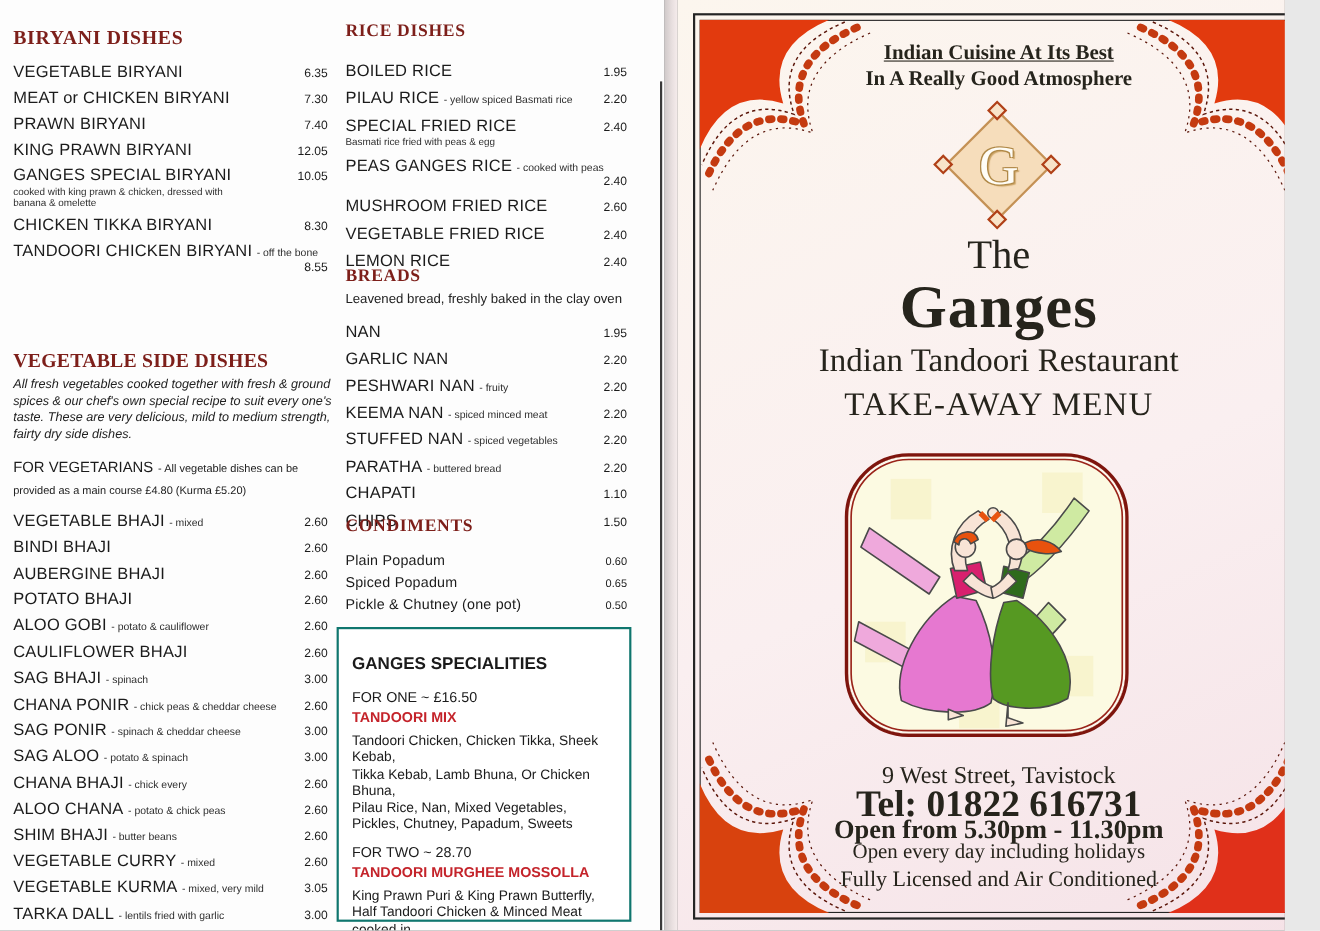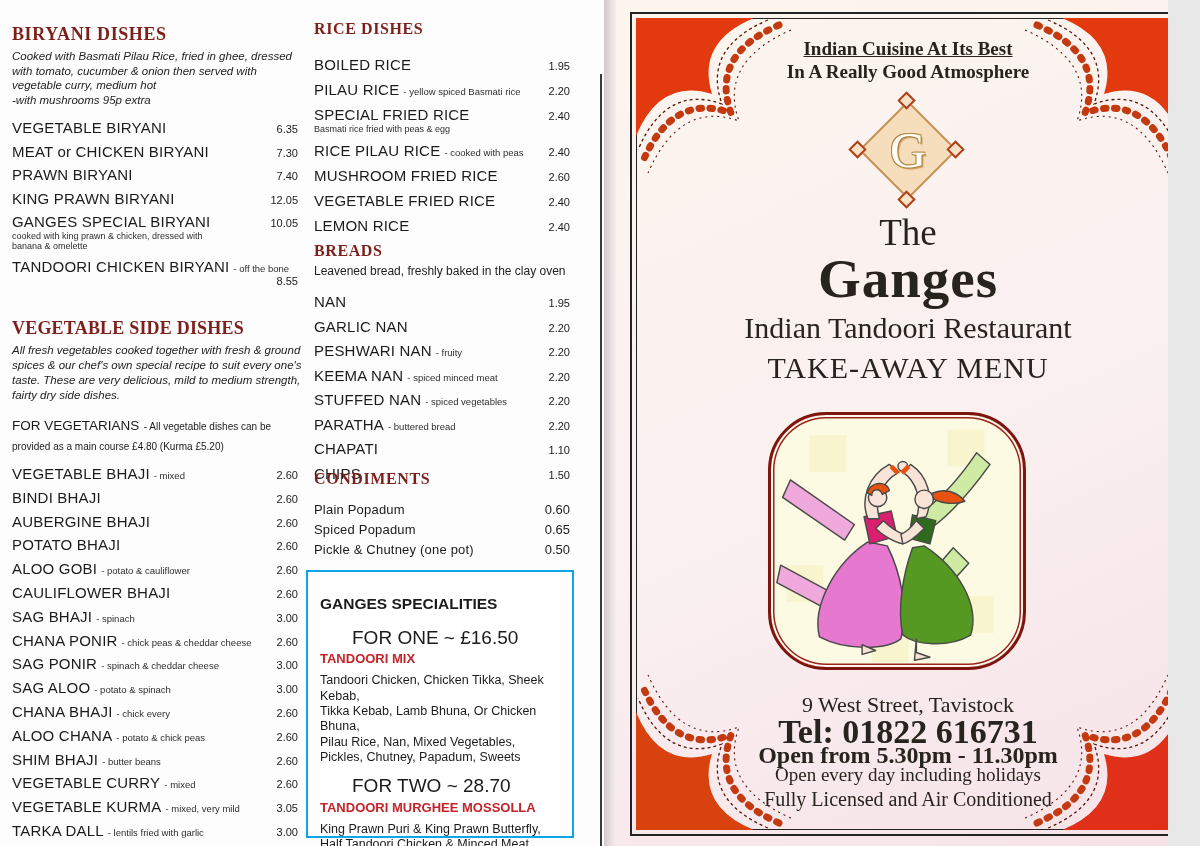--- a/index.html
+++ b/index.html
@@ -46,27 +46,27 @@
   .sec-rice{left:314px;top:20px;width:262px;}
   .sec-rice .items{margin-top:18px;}
   .sec-rice .row{margin-bottom:8px;}
   .sec-breads{left:314px;top:242px;width:262px;}
   .sec-breads .items{margin-top:14px;}
   .sec-breads .row{margin-bottom:7.5px;}
   .sec-cond{left:314px;top:470px;width:262px;}
   .sec-cond .items{margin-top:14px;}
   .sec-cond .row{margin-bottom:5px;}
   .sec-cond .iname{font-size:13px;}
-  .sec-cond .iprice{font-size:13px;}
+  .sec-cond .iprice{font-size:10px;}
 
   .spec-box{position:absolute;left:306px;top:570px;width:268px;height:268px;
-            border:2px solid #0ea5e9;background:#fff;padding:10px 12px;}
+            border:2px solid #0f766e;background:#fff;padding:10px 12px;}
   .spec-box h2{font-size:15.5px;}
   .offer{margin-top:9px;}
-  .offer-head{font-size:19px;line-height:1.25;margin-left:32px;}
+  .offer-head{font-size:13px;line-height:1.25;}
   .offer-name{font-size:13px;font-weight:700;color:var(--special-red);margin-top:2px;}
   .offer-body{font-size:12.5px;line-height:15.3px;margin-top:7px;white-space:pre-line;}
 
   
   .right-page{position:absolute;left:616px;top:0;width:584px;height:846px;
     background:linear-gradient(155deg,#fcf6ee 0%,#faeff0 55%,#f5e2e7 100%);
     font-family:"Liberation Serif",serif;color:#26241c;}
   .edge-shade{position:absolute;right:0;top:0;width:9px;height:100%;
     background:linear-gradient(90deg,rgba(0,0,0,0),#c9c0c0);}
   .frame-outer{position:absolute;inset:12px 14px 10px 14px;border:2px solid #242424;}
@@ -112,24 +112,20 @@
 </style>
 </head>
 <body>
 
 <div class="canvas">
 
   <div class="left-page">
 
     <section class="sec sec-biryani">
       <h2>BIRYANI DISHES</h2>
-      <div class="intro">Cooked with Basmati Pilau Rice, fried in ghee, dressed
-with tomato, cucumber &amp; onion then served with
-vegetable curry, medium hot
--with mushrooms 95p extra</div>
       <div class="items">
 
           <div class="row">
             <span class="iname">VEGETABLE BIRYANI</span>
 
             <span class="iprice">6.35</span>
 
           </div>
 
           <div class="row">
@@ -154,20 +150,26 @@
           </div>
 
           <div class="row">
             <span class="iname">GANGES SPECIAL BIRYANI</span>
 
             <span class="iprice">10.05</span>
             <div class="isub">cooked with king prawn &amp; chicken, dressed with
 banana &amp; omelette</div>
           </div>
 
+          <div class="row">
+            <span class="iname">CHICKEN TIKKA BIRYANI</span>
+
+            <span class="iprice">8.30</span>
+
+          </div>
 
           <div class="row">
             <span class="iname">TANDOORI CHICKEN BIRYANI</span>
             <span class="inote">- off the bone</span>
             <span class="iprice">8.55</span>
 
           </div>
         </div>
     </section>
 
@@ -330,21 +332,21 @@
           </div>
 
           <div class="row">
             <span class="iname">SPECIAL FRIED RICE</span>
 
             <span class="iprice">2.40</span>
             <div class="isub">Basmati rice fried with peas &amp; egg</div>
           </div>
 
           <div class="row">
-            <span class="iname">RICE PILAU RICE</span>
+            <span class="iname">PEAS GANGES RICE</span>
             <span class="inote">- cooked with peas</span>
             <span class="iprice">2.40</span>
 
           </div>
 
           <div class="row">
             <span class="iname">MUSHROOM FRIED RICE</span>
 
             <span class="iprice">2.60</span>
 

